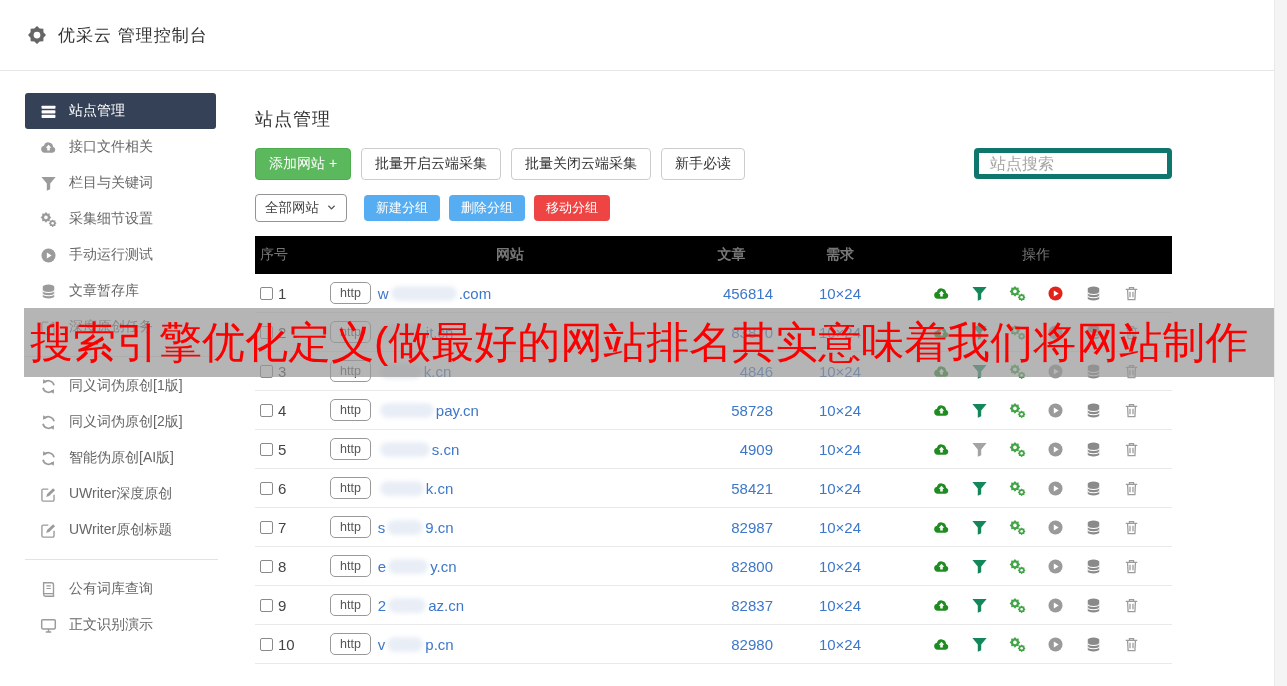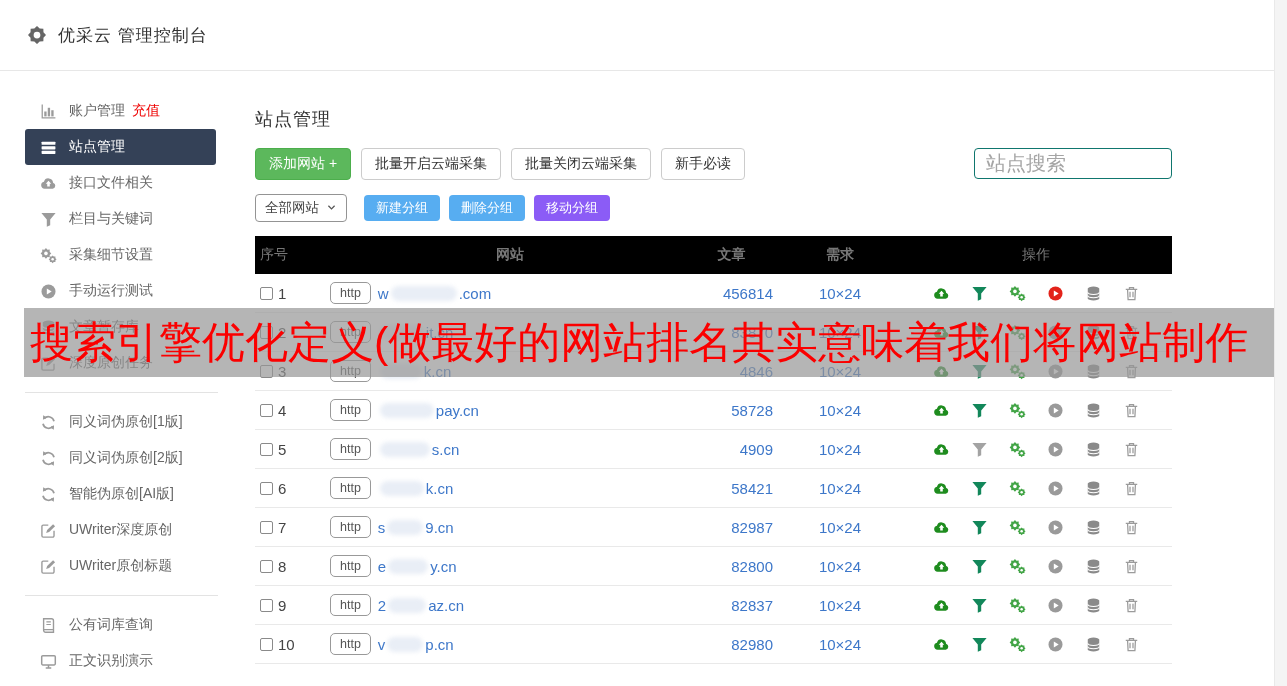--- a/index.html
+++ b/index.html
@@ -22,21 +22,21 @@
   .side-badge { font-size:14px; margin-left:7px; }
   .side-divider { height:1px; background:#e3e3e3; margin:11px 25px; }
 
   
   .main { padding-left:12px; width:929px; }
   .page-title { font-size:18px; font-weight:400; color:#333; margin-top:36px; letter-spacing:1px; }
   .toolbar { margin-top:17px; display:flex; width:917px; }
   .btn { font-size:14px; height:32px; padding:0 13px; border-radius:4px; cursor:pointer; white-space:nowrap; }
   .btn-green { border:1px solid #4cae4c; color:#fff; margin-right:10px; }
   .btn-outline { border:1px solid #ccc; background:#fff; color:#333; margin-right:10px; }
-  .search-input { margin-left:auto; width:198px; height:31px; border:1px solid #0f766e; border-radius:4px; padding:0 11px; font-size:20px; color:#555; outline:none; }
+  .search-input { margin-left:auto; width:198px; height:31px; border:5px solid #0f766e; border-radius:4px; padding:0 11px; font-size:16px; color:#555; outline:none; }
   .search-input::placeholder { color:#a5a5a5; }
 
   .groupbar { margin-top:14px; display:flex; align-items:center; }
   .group-select { width:92px; height:28px; border:1px solid #949494; border-radius:4px; display:flex; align-items:center; justify-content:space-between; padding:0 9px; font-size:13.5px; color:#444; cursor:pointer; margin-right:17px; background:#fff; }
   .btn-blue { height:26px; font-size:13px; padding:0 12px; border:none; color:#fff; border-radius:4px; margin-right:9px; }
 
   
   .site-table { margin-top:14px; width:917px; }
   .thead { display:flex; align-items:center; height:38px; background:#000000; color:#777; font-size:14px; }
   .trow { display:flex; align-items:center; height:39px; border-bottom:1px solid #e9e9e9; font-size:15px; }
@@ -69,32 +69,20 @@
       <svg width="20" height="20" viewBox="0 0 16 16" xmlns="http://www.w3.org/2000/svg">
         <path d="M8.00 0.80L10.14 2.83L13.09 2.91L13.17 5.86L15.20 8.00L13.17 10.14L13.09 13.09L10.14 13.17L8.00 15.20L5.86 13.17L2.91 13.09L2.83 10.14L0.80 8.00L2.83 5.86L2.91 2.91L5.86 2.83Z" fill="#666666"></path>
         <circle cx="8" cy="8" r="2.7" fill="#fff"></circle>
       </svg>
     </span>
   <span class="app-title">优采云 管理控制台</span>
 </header>
 
 <div class="body-wrap">
   <nav class="sidebar" id="sidebar">
-      <div class="side-item">
-        <span class="s-icon">
-          <svg width="17" height="17" viewBox="0 0 16 16" xmlns="http://www.w3.org/2000/svg">
-            <path d="M1.5 1.5h1.2v12h11.8v1.2H1.5z" fill="#9b9b9b"></path>
-            <rect x="4" y="8" width="2.2" height="4.6" fill="#9b9b9b"></rect>
-            <rect x="7.3" y="4.5" width="2.2" height="8.1" fill="#9b9b9b"></rect>
-            <rect x="10.6" y="6.8" width="2.2" height="5.8" fill="#9b9b9b"></rect>
-          </svg>
-        </span>
-        <span class="s-label">账户管理</span>
-        <span class="side-badge" style="color: rgb(239, 0, 0);">充值</span>
-      </div>
       <div class="side-item selected">
         <span class="s-icon">
           <svg width="17" height="17" viewBox="0 0 16 16" xmlns="http://www.w3.org/2000/svg">
             <rect x="1.5" y="2.5" width="13" height="3" rx="0.6" fill="#ffffff"></rect>
             <rect x="1.5" y="6.8" width="13" height="3" rx="0.6" fill="#ffffff"></rect>
             <rect x="1.5" y="11.1" width="13" height="3" rx="0.6" fill="#ffffff"></rect>
           </svg>
         </span>
         <span class="s-label">站点管理</span>
       </div>
@@ -242,21 +230,21 @@
 
     <div class="groupbar">
       <div class="group-select">
         <span>全部网站</span>
         <span id="chevron"><svg width="11" height="11" viewBox="0 0 16 16" xmlns="http://www.w3.org/2000/svg">
               <path d="M3.5 5.5L8 10l4.5-4.5" fill="none" stroke="#555" stroke-width="1.8"></path>
             </svg></span>
       </div>
       <button class="btn-blue" style="background: rgb(87, 173, 241);">新建分组</button>
       <button class="btn-blue" style="background: rgb(87, 173, 241);">删除分组</button>
-      <button class="btn-blue" style="background: #8b5cf6;">移动分组</button>
+      <button class="btn-blue" style="background: #ef4444;">移动分组</button>
     </div>
 
     <div class="site-table">
       <div class="thead" id="thead">
           <div class="c1">序号</div>
           <div class="c2">网站</div>
           <div class="c3">文章</div>
           <div class="c4">需求</div>
           <div class="c5">操作</div>
         </div>

